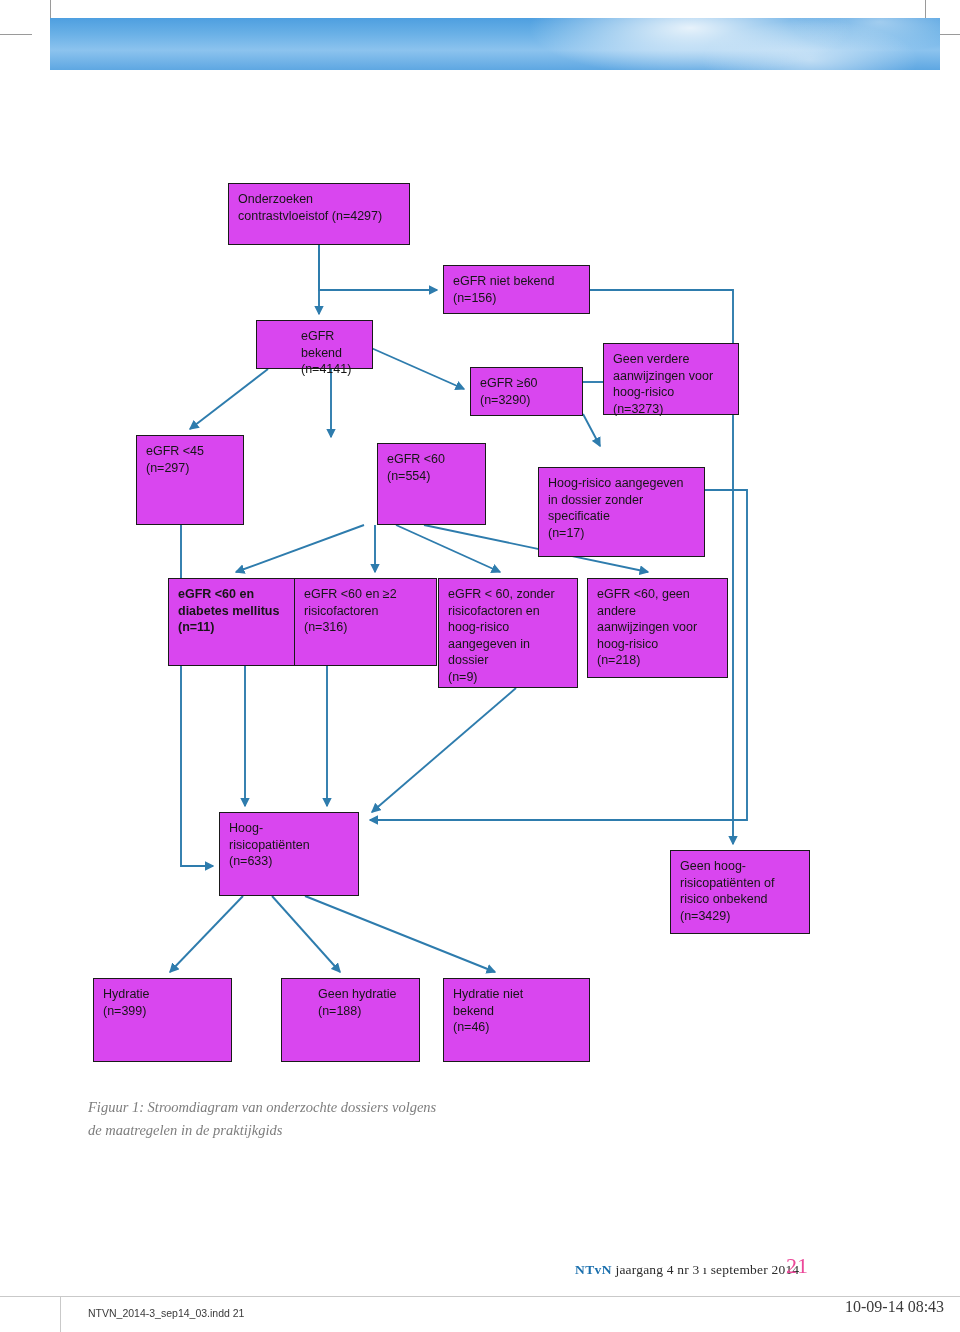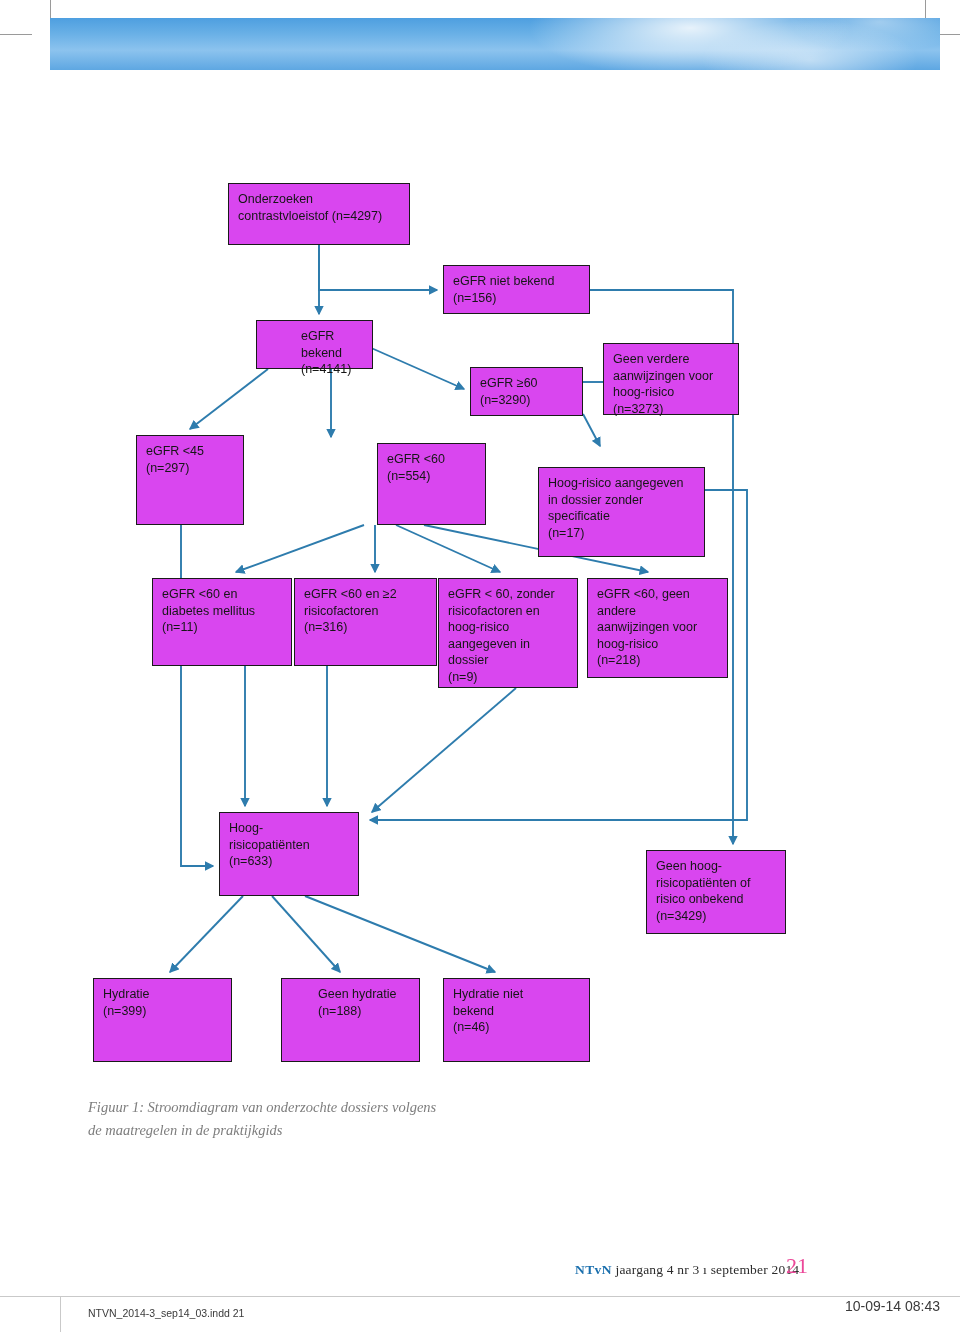--- a/index.html
+++ b/index.html
@@ -123,22 +123,22 @@
     top: 1307px;
     font-family: "Liberation Sans", sans-serif;
     font-size: 10.5px;
     color: #3a3a3a;
     white-space: nowrap;
   }
   #print-time {
     position: absolute;
     left: 845px;
     top: 1298px;
-    font-family: Liberation Sans, sans-serif;
-    font-size: 14px;
+    font-family: Liberation Serif, serif;
+    font-size: 16px;
     color: #3a3a3a;
     white-space: nowrap;
   }
 </style>
 </head>
 <body>
 
 <div id="page">
 
   <div class="cropmark cm-v" style="left:50px;  top:0px;   height:42px;"></div>
@@ -213,41 +213,41 @@
 hoog-risico
 (n=3273)</div>
     <div class="node" style="left: 136px; top: 435px; width: 108px; height: 90px;">eGFR &lt;45
 (n=297)</div>
     <div class="node" style="left: 336px; top: 443px; width: 109px; height: 82px; margin-left: 41px;">eGFR &lt;60
 (n=554)</div>
     <div class="node" style="left: 538px; top: 452px; width: 167px; height: 90px; margin-top: 15px;">Hoog-risico aangegeven
 in dossier zonder
 specificatie
 (n=17)</div>
-    <div class="node" style="left: 152px; top: 578px; width: 140px; height: 88px;">eGFR &lt;60 en
+    <div class="node" style="left: 168px; top: 578px; width: 140px; height: 88px; font-weight: bold;">eGFR &lt;60 en
 diabetes mellitus
 (n=11)</div>
     <div class="node" style="left: 294px; top: 578px; width: 143px; height: 88px;">eGFR &lt;60 en ≥2
 risicofactoren
 (n=316)</div>
     <div class="node" style="left: 438px; top: 578px; width: 140px; height: 110px;">eGFR &lt; 60, zonder
 risicofactoren en
 hoog-risico
 aangegeven in
 dossier
 (n=9)</div>
     <div class="node" style="left: 587px; top: 578px; width: 141px; height: 100px;">eGFR &lt;60, geen
 andere
 aanwijzingen voor
 hoog-risico
 (n=218)</div>
     <div class="node" style="left: 219px; top: 812px; width: 140px; height: 84px;">Hoog-
 risicopatiënten
 (n=633)</div>
-    <div class="node" style="left: 646px; top: 850px; width: 140px; height: 84px;">Geen hoog-
+    <div class="node" style="left: 670px; top: 850px; width: 140px; height: 84px;">Geen hoog-
 risicopatiënten of
 risico onbekend
 (n=3429)</div>
     <div class="node" style="left: 93px; top: 978px; width: 139px; height: 84px;">Hydratie
 (n=399)</div>
     <div class="node" style="left: 281px; top: 978px; width: 139px; height: 84px; padding-left: 36px;">Geen hydratie
 (n=188)</div>
     <div class="node" style="left: 443px; top: 978px; width: 147px; height: 84px;">Hydratie niet
 bekend
 (n=46)</div>

